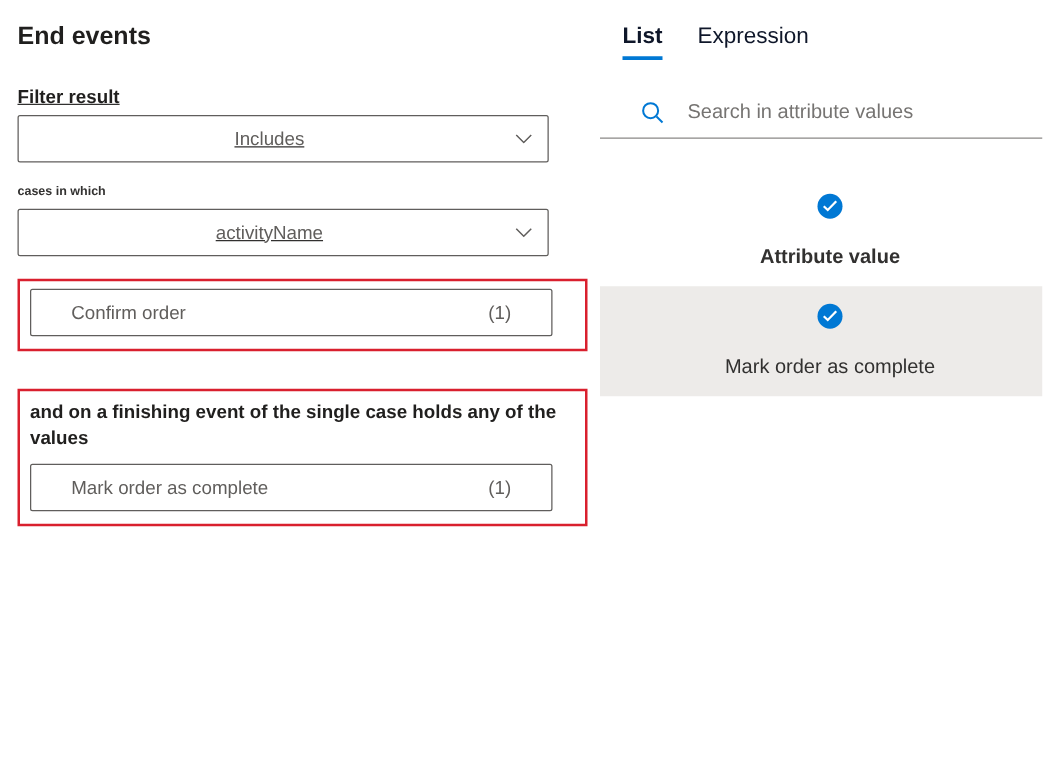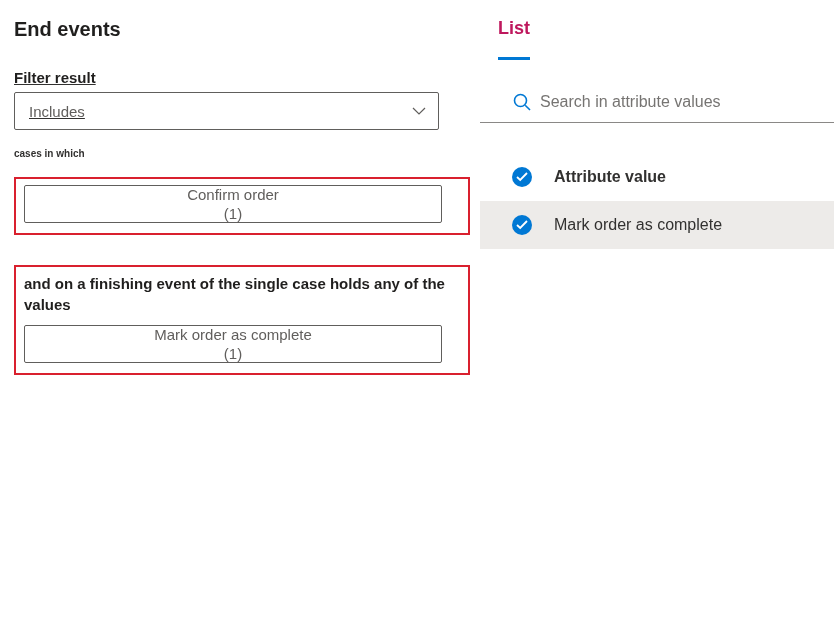--- a/index.html
+++ b/index.html
@@ -39,20 +39,21 @@
       border-radius: 2px;
       height: 38px;
       padding: 0 36px 0 14px;
       display: flex;
       align-items: center;
       font-size: 15px;
       color: #605e5c;
       cursor: pointer;
       background: #fff;
       width: 425px;
+      justify-content: center;
     }
     .dropdown .chevron {
       position: absolute;
       right: 12px;
       top: 50%;
       transform: translateY(-50%);
     }
     .value-box {
       position: relative;
       border: 1px solid #605e5c;
@@ -60,70 +61,70 @@
       height: 38px;
       padding: 0 32px;
       display: flex;
       align-items: center;
       justify-content: space-between;
       font-size: 15px;
       color: #605e5c;
       background: #fff;
       width: 418px;
       cursor: pointer;
-      flex-direction: column;
     }
     .value-count { color: #605e5c; }
     .highlight-box {
       border: 2px solid #d9202e;
       padding: 6px 8px 10px 8px;
       margin-bottom: 30px;
     }
     .highlight-box .field-label { margin-bottom: 10px; line-height: 1.4; }
     .static-text { font-size: 10px; font-weight: 600; margin: 14px 0 8px 0; }
     .tabs {
       display: flex;
       gap: 28px;
       padding-left: 18px;
       margin-bottom: 26px;
     }
     .tab {
       font-size: 18px;
-      color: #be185d;
-      padding-bottom: 18px;
+      color: #0f172a;
+      padding-bottom: 6px;
       cursor: pointer;
     }
     .tab.active {
       font-weight: 600;
       border-bottom: 3px solid #0078d4;
     }
     .search-row {
       display: flex;
       align-items: center;
-      gap: 8px;
+      gap: 18px;
       padding: 6px 18px 10px 32px;
       border-bottom: 1px solid #8a8886;
       margin-bottom: 30px;
     }
     .search-input {
       border: none;
       outline: none;
       font-size: 16px;
       color: #605e5c;
       flex: 1;
       background: transparent;
     }
     .search-input::placeholder { color: #767472; }
     .attr-row {
       display: flex;
       align-items: center;
       gap: 22px;
       padding: 14px 18px 14px 32px;
       font-size: 16px;
       cursor: pointer;
+      flex-direction: column;
     }
     .attr-row.header { font-weight: 600; cursor: default; }
     .attr-row.selected { background: #edebe9; }
     .check-circle {
       width: 20px; height: 20px;
       min-width: 20px;
       border-radius: 50%;
       background: #0078d4;
       display: flex;
       align-items: center;
@@ -145,20 +146,28 @@
         <svg width="14" height="8" viewBox="0 0 14 8">
             <path d="M1 1 L7 7 L13 1" stroke="#605e5c" stroke-width="1.2" fill="none"></path>
           </svg>
       </span>
     </div>
   </div>
 
   <div class="static-text">cases in which</div>
 
   <div class="field-group">
+    <div class="dropdown">
+      <span>activityName</span>
+      <span class="chevron">
+        <svg width="14" height="8" viewBox="0 0 14 8">
+            <path d="M1 1 L7 7 L13 1" stroke="#605e5c" stroke-width="1.2" fill="none"></path>
+          </svg>
+      </span>
+    </div>
   </div>
 
   <div class="highlight-box">
     <div class="value-box">
       <span>Confirm order</span>
       <span class="value-count">(1)</span>
     </div>
   </div>
 
   <div class="highlight-box">
@@ -166,20 +175,21 @@
     <div class="value-box">
       <span>Mark order as complete</span>
       <span class="value-count">(1)</span>
     </div>
   </div>
 </div>
 
 <div class="right-panel">
   <div class="tabs">
     <div class="tab active">List</div>
+    <div class="tab">Expression</div>
   </div>
 
   <div class="search-row">
     <span>
       <svg width="20" height="20" viewBox="0 0 20 20">
           <circle cx="8.5" cy="8.5" r="6" stroke="#0078d4" stroke-width="1.6" fill="none"></circle>
           <line x1="13.2" y1="13.2" x2="18" y2="18" stroke="#0078d4" stroke-width="1.6"></line>
         </svg>
     </span>
     <input class="search-input" placeholder="Search in attribute values" style="">

